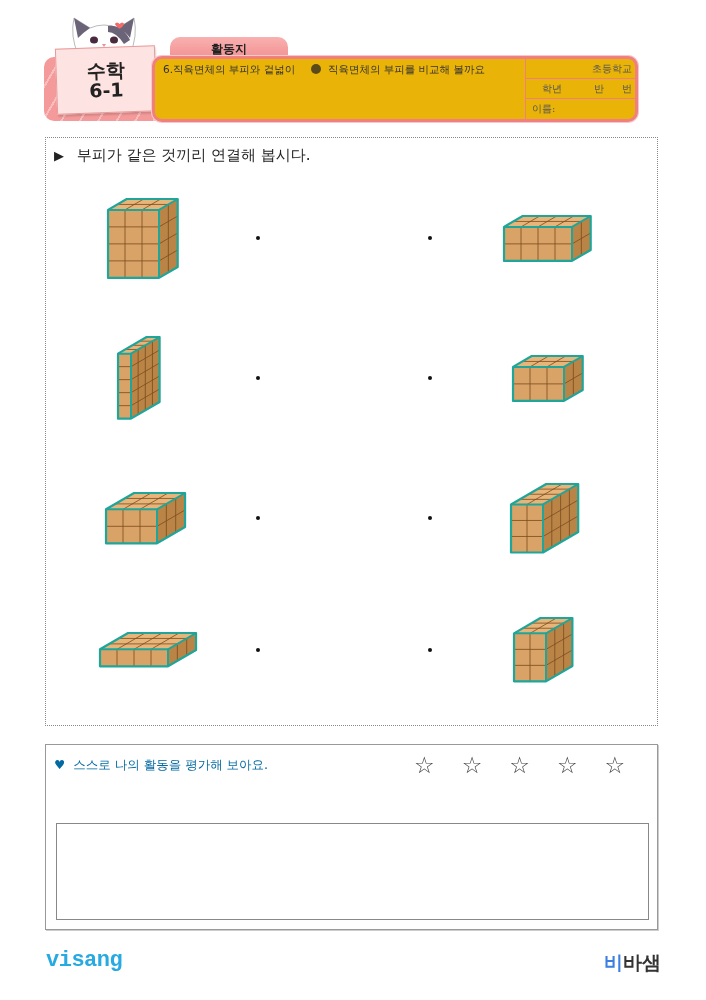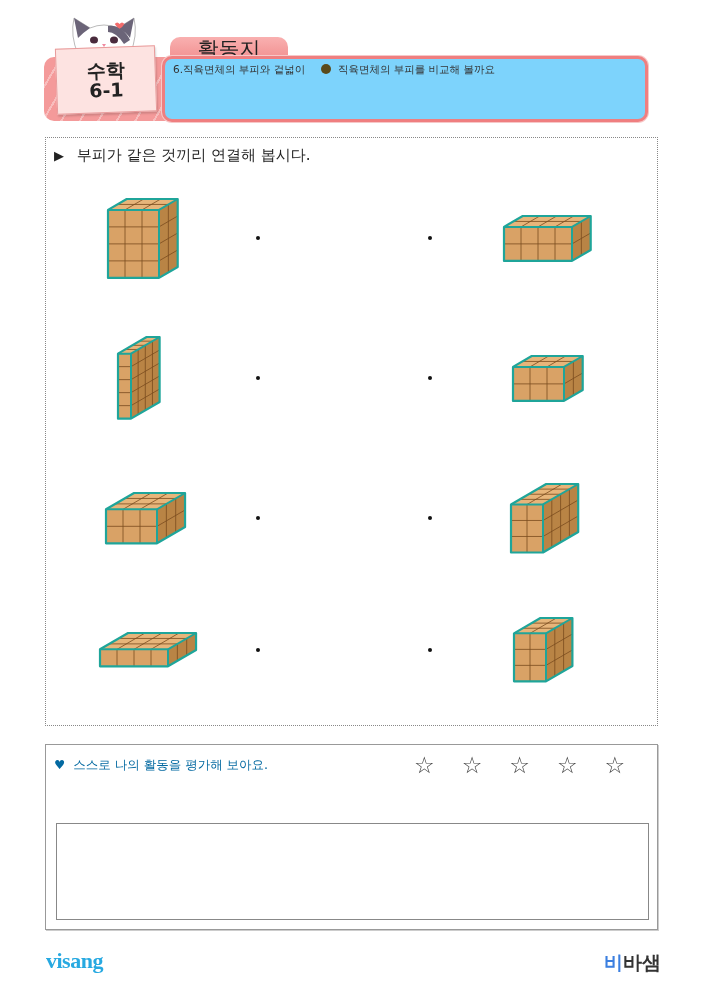--- a/index.html
+++ b/index.html
@@ -5,22 +5,22 @@
   * { box-sizing: border-box; margin: 0; padding: 0; }
   html, body { width: 706px; height: 1000px; background: #ffffff; overflow: hidden; }
   body { position: relative; font-family: "DejaVu Sans", "Liberation Sans", sans-serif; color: #222; }
 
   
   .hdr-pink-band { position: absolute; left: 44px; top: 57px; width: 128px; height: 64px; background: #f49a9a; border-radius: 10px 0 0 10px; }
   .hdr-pink-band::before { content: ""; position: absolute; inset: 0; background: repeating-linear-gradient(120deg, rgba(255,255,255,0) 0 14px, rgba(255,255,255,.35) 14px 16px); border-radius: 10px 0 0 10px; }
   .subject-card { position: absolute; left: 56px; top: 47px; width: 100px; height: 66px; background: #fde3e1; border: 1px solid #e89b9b; transform: rotate(-2deg); box-shadow: 1px 2px 2px rgba(0,0,0,.15); display: flex; flex-direction: column; align-items: center; justify-content: center; }
   .subject-card span { font-weight: bold; font-size: 19px; line-height: 20px; color: #222; }
   .cat { position: absolute; left: 64px; top: 14px; width: 80px; height: 48px; }
-  .tab-label { position: absolute; left: 170px; top: 37px; width: 118px; height: 24px; background: linear-gradient(#f9b0b0, #f18e8e); border-radius: 10px 10px 0 0; display: flex; align-items: center; justify-content: center; font-weight: normal; font-size: 21px; color: #222; }
-  .title-box { position: absolute; left: 162px; top: 56px; width: 486px; height: 66px; border: 3px solid #ef7f80; border-radius: 10px; background: #7dd3fc; box-shadow: 0 0 0 1px #f7c8c8; }
+  .tab-label { position: absolute; left: 170px; top: 37px; width: 118px; height: 24px; background: linear-gradient(#f9b0b0, #f18e8e); border-radius: 10px 10px 0 0; display: flex; align-items: center; justify-content: center; font-weight: bold; font-size: 12px; color: #222; }
+  .title-box { position: absolute; left: 152px; top: 56px; width: 486px; height: 66px; border: 3px solid #ef7f80; border-radius: 10px; background: #eab308; box-shadow: 0 0 0 1px #f7c8c8; }
   .title-breadcrumb { position: absolute; left: 8px; top: 4px; font-size: 10.5px; color: #333; white-space: nowrap; }
   .title-breadcrumb .dot { display: inline-block; width: 10px; height: 10px; background: #5a4a1a; border-radius: 50%; vertical-align: -1px; margin: 0 4px 0 12px; }
   .title-main { position: absolute; left: 0; width: 370px; top: 28px; text-align: center; font-weight: bold; font-size: 19px; color: #111; letter-spacing: 1px; }
   .info-col { position: absolute; left: 370px; top: 0; width: 113px; height: 60px; border-left: 1px solid #ef7f80; }
   .info-row { height: 20px; border-bottom: 1px solid #ef7f80; font-family: "DejaVu Serif", serif; font-size: 10px; color: #555; display: flex; align-items: center; padding: 0 6px; }
   .info-row:last-child { border-bottom: none; }
   .info-row.school { justify-content: flex-end; }
   .info-row.grade { justify-content: space-between; padding-left: 16px; }
   .info-row.grade span + span { margin-left: 18px; }
 
@@ -33,21 +33,21 @@
 
   
   .eval { position: absolute; left: 45px; top: 744px; width: 613px; height: 186px; border: 1px solid #999; box-shadow: 1px 1px 0 #ccc; }
   .eval-line { position: absolute; left: 8px; font-family: "DejaVu Serif", serif; font-size: 12.5px; color: #0369a1; white-space: nowrap; }
   .eval-line .heart { margin-right: 8px; }
   .stars { position: absolute; left: 368px; top: 8px; display: flex; gap: 27px; }
   .star { font-size: 23px; line-height: 24px; color: #444; cursor: pointer; }
   .feedback-box { position: absolute; left: 10px; top: 78px; width: 593px; height: 97px; border: 1px solid #888; background: #fff; resize: none; font-size: 13px; padding: 6px; }
 
   
-  .logo-visang { position: absolute; left: 46px; top: 948px; font-family: Liberation Serif, serif; font-weight: bold; font-size: 22px; color: #27a9e1; letter-spacing: -0.5px; }
+  .logo-visang { position: absolute; left: 46px; top: 948px; font-family: Liberation Mono, monospace; font-weight: bold; font-size: 22px; color: #27a9e1; letter-spacing: -0.5px; }
   .logo-bibasam { position: absolute; left: 604px; top: 950px; font-weight: bold; font-size: 19px; color: #333; }
   .logo-bibasam .accent { color: #3b7fe0; }
 </style>
 </head>
 <body>
 
 <div class="hdr-pink-band"></div>
 <svg class="cat" viewBox="0 0 80 48">
   <path d="M14 40 Q6 22 10 4 L26 14 Q40 8 54 14 L70 4 Q74 22 66 40 Z" fill="#fff" stroke="#bbb" stroke-width="1"></path>
   <path d="M10 4 L26 14 Q20 18 14 24 Z" fill="#6b6478"></path>
@@ -63,20 +63,32 @@
   <span>수학</span>
   <span>6-1</span>
 </div>
 <div class="tab-label">활동지</div>
 <div class="title-box">
   <div class="title-breadcrumb">
     <span>6.직육면체의 부피와 겉넓이</span>
     <span class="dot"></span>
     <span>직육면체의 부피를 비교해 볼까요</span>
   </div>
+  <div class="info-col">
+    <div class="info-row school">
+        <span>초등학교</span>
+      </div>
+    <div class="info-row grade">
+      <span>학년</span>
+      <span><span>반</span><span style="margin-left:18px">번</span></span>
+    </div>
+    <div class="info-row name">
+        <span>이름:</span>
+      </div>
+  </div>
 </div>
 
 <div class="activity" id="activity">
   <div class="instruction">
     <span class="tri">▶</span>
     <span>부피가 같은 것끼리 연결해 봅시다.</span>
   </div>
 <div class="cube" style="left: 60px; top: 58.56px;"><svg width="73.7" height="82.88">
         <rect x="2" y="12.88" width="51" height="68" fill="#d9a266"></rect>
         <polygon points="2,12.88 20.700000000000003,2 71.7,2 53,12.88" fill="#e7b57a"></polygon>

